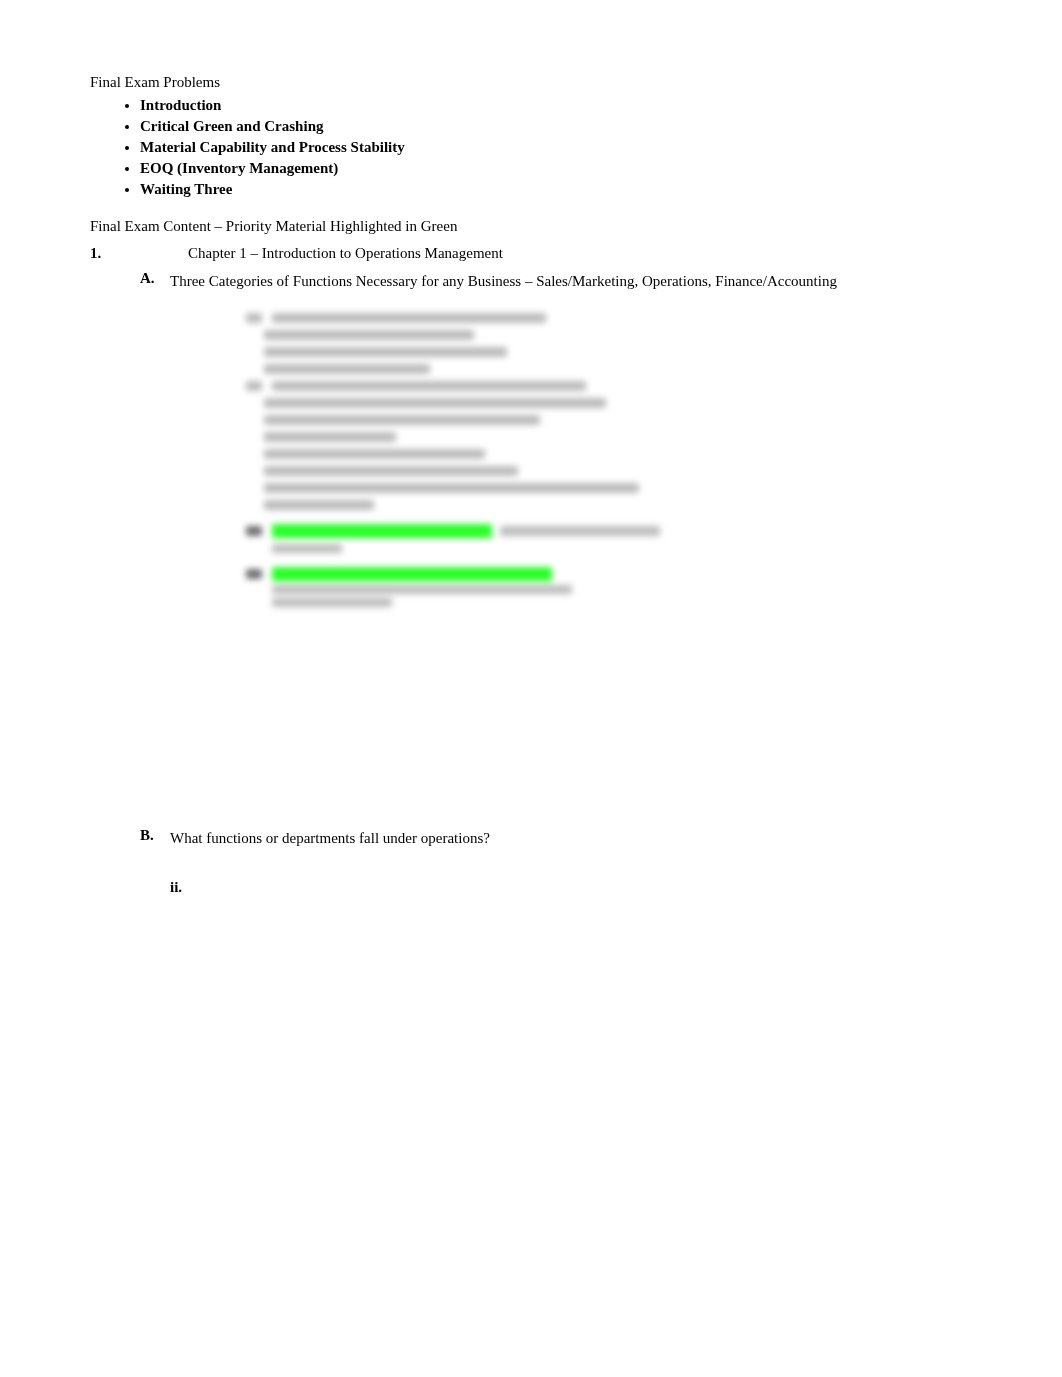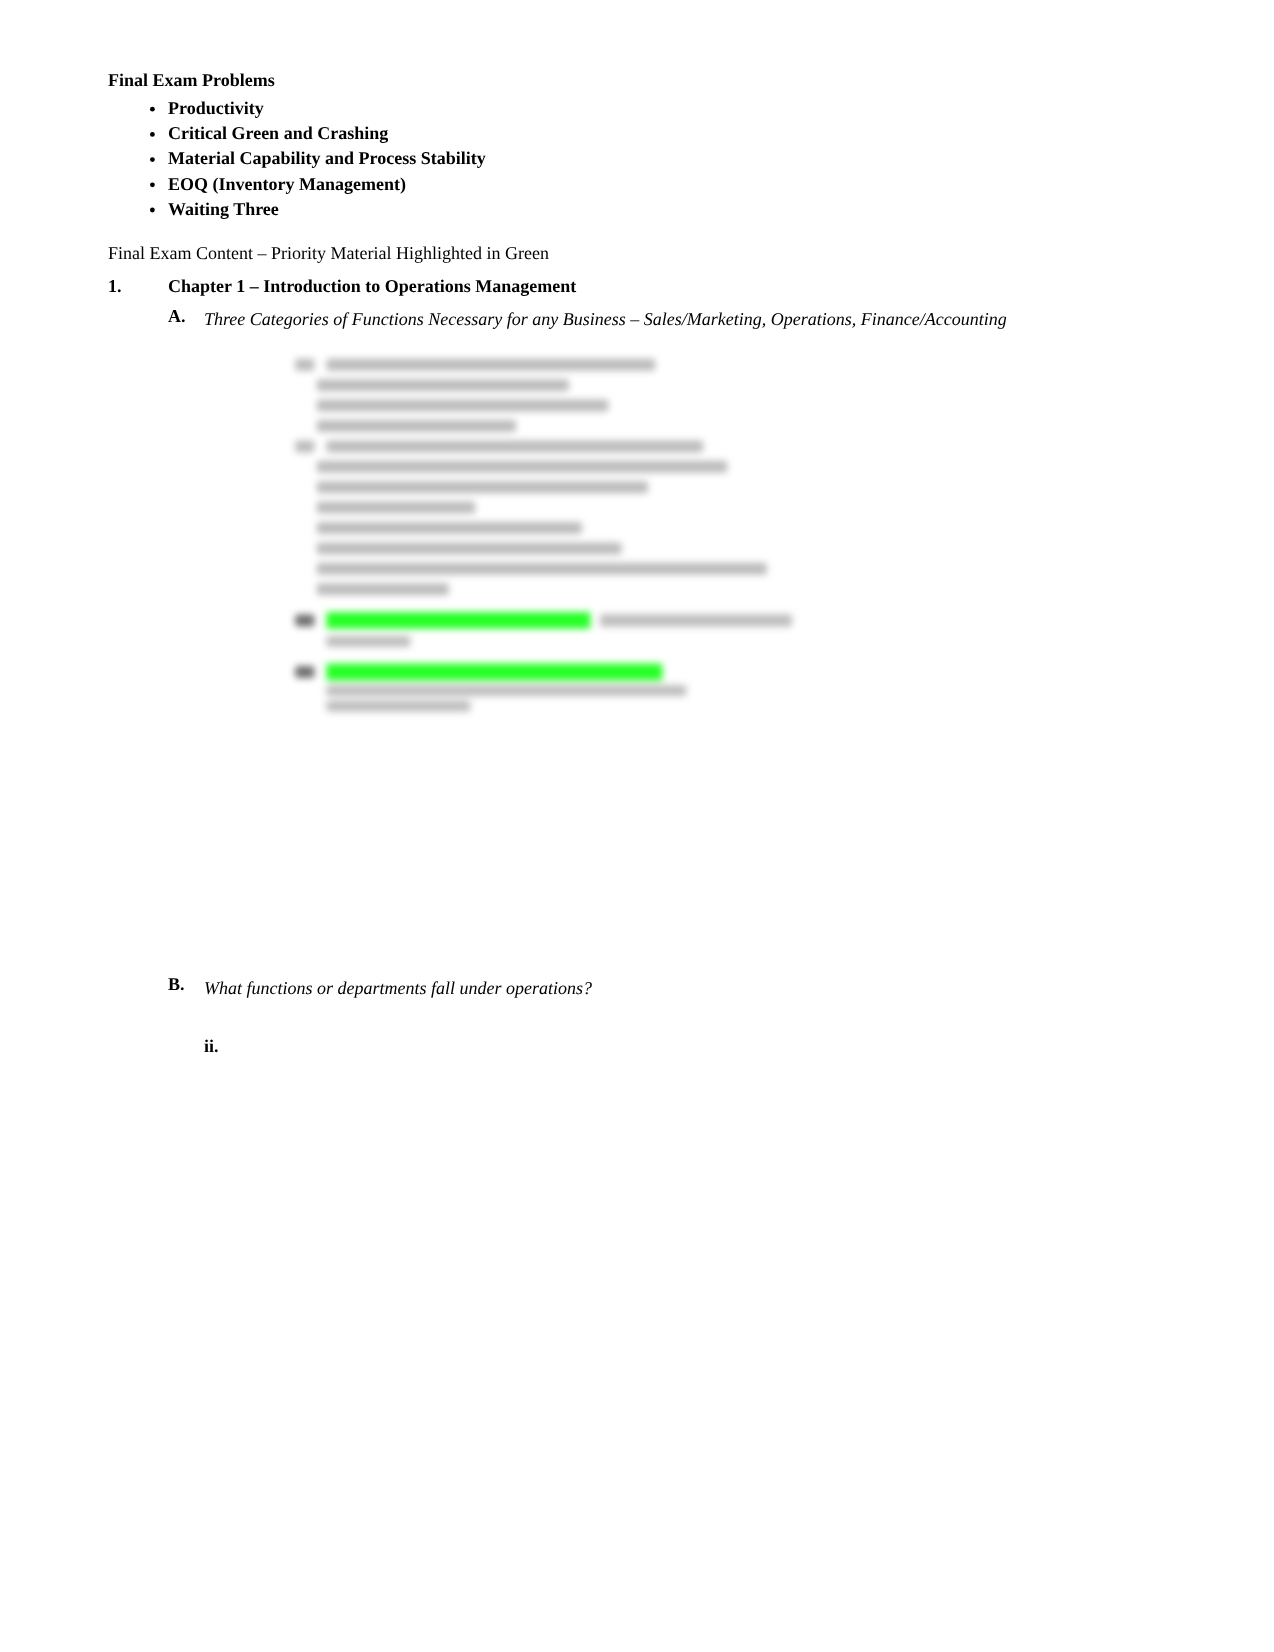--- a/index.html
+++ b/index.html
@@ -12,22 +12,23 @@
       background: #ffffff;
       font-family: 'Times New Roman', Times, serif;
       font-size: 15px;
       color: #000000;
       width: 1062px;
       min-height: 1377px;
       padding: 60px 90px 60px 90px;
     }
 
     .section-title {
-      font-weight: bold;
+      font-weight: normal;
       margin-bottom: 6px;
+      margin-top: 14px;
     }
 
     .bullet-list {
       list-style: disc;
       padding-left: 50px;
       margin-bottom: 20px;
     }
 
     .bullet-list li {
       font-weight: bold;
@@ -45,22 +46,23 @@
       display: flex;
       margin-bottom: 8px;
     }
 
     .numbered-item .num {
       font-weight: bold;
       min-width: 50px;
     }
 
     .numbered-item .content {
-      font-weight: bold;
+      font-weight: normal;
       flex: 1;
+      margin-left: 48px;
     }
 
     .sub-list {
       list-style: none;
       padding-left: 0;
       margin-top: 8px;
     }
 
     .sub-item {
       display: flex;
@@ -70,21 +72,20 @@
     .sub-item .letter {
       font-weight: bold;
       min-width: 80px;
       padding-left: 50px;
     }
 
     .sub-item .text {
       flex: 1;
       font-weight: normal;
       line-height: 1.5;
-      font-style: italic;
     }
 
     .blurred-box {
       width: 570px;
       margin: 20px auto 20px auto;
       filter: blur(3px);
       opacity: 0.85;
     }
 
     .blurred-numbered-item {
@@ -150,21 +151,21 @@
     }
   </style>
 </head>
 <body>
 
 <div>
 
   <div>
     <p class="section-title">Final Exam Problems</p>
     <ul class="bullet-list">
-      <li>Productivity</li>
+      <li>Introduction</li>
       <li>Critical Green and Crashing</li>
       <li>Material Capability and Process Stability</li>
       <li>EOQ (Inventory Management)</li>
       <li>Waiting Three</li>
     </ul>
   </div>
 
   <div style="margin-top: 18px;">
     <p class="section-header">Final Exam Content – Priority Material Highlighted in Green</p>
 

